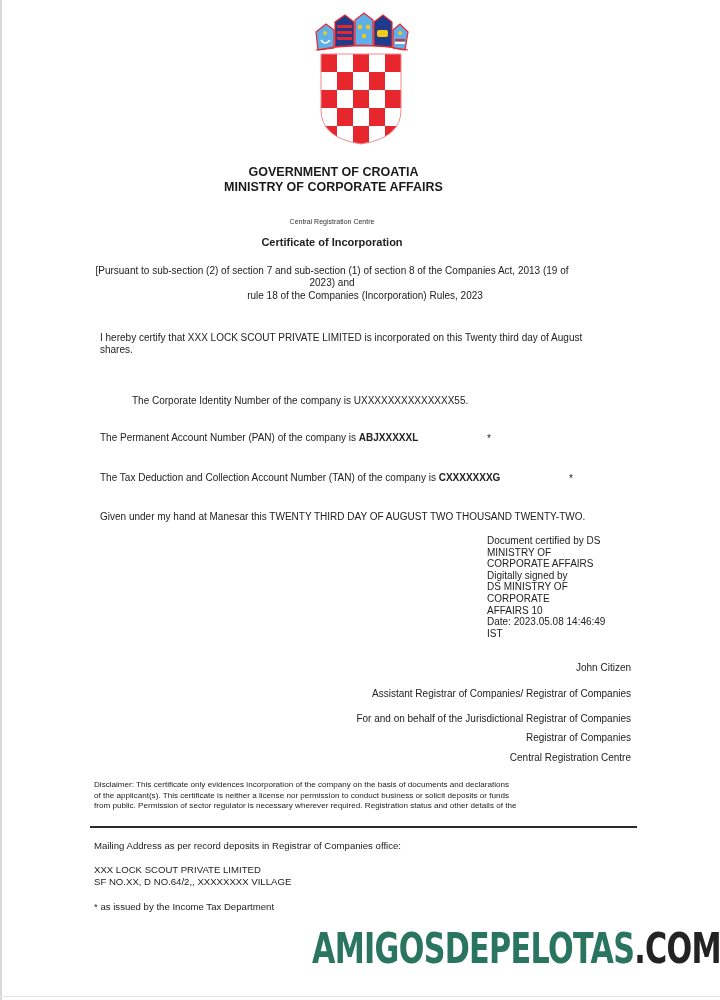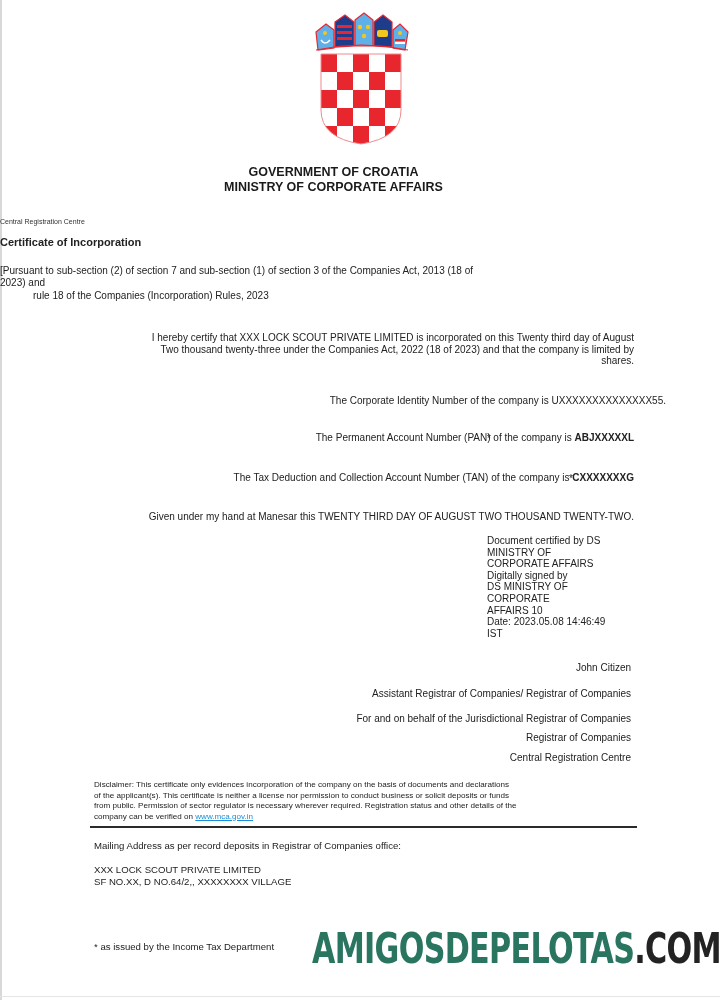--- a/index.html
+++ b/index.html
@@ -6,25 +6,25 @@
   body {
     width: 720px; height: 1000px; position: relative; overflow: hidden;
     background: #ffffff;
     font-family: "Liberation Sans", "DejaVu Sans", sans-serif;
     color: #1e1e1e;
   }
   .page-edge { position: absolute; left: 0; top: 0; width: 2px; height: 1000px; background: #d8d8d8; }
   .page-bottom { position: absolute; left: 0; right: 0; top: 996px; height: 1px; background: #e6e6e6; }
   .coat { position: absolute; left: 312px; top: 10px; width: 98px; height: 136px; }
   .heading { position: absolute; left: 0; width: 667px; text-align: center; font-weight: bold; font-size: 12.5px; line-height: 15px; color: #1a1a1a; }
-  .center { position: absolute; left: 0; width: 648px; }
+  .center { position: absolute; left: 8px; width: 648px; text-align: center; }
   .small { font-size: 7px; color: #333; }
   .cert-title { font-size: 11px; font-weight: bold; color: #222; }
   .pursuant { font-size: 10px; line-height: 11px; color: #222; }
-  .body-text { position: absolute; left: 94px; width: 540px; font-size: 10px; line-height: 11.5px; color: #222; text-align: right; }
+  .body-text { position: absolute; left: 100px; width: 540px; font-size: 10px; line-height: 11.5px; color: #222; }
   .bold { font-weight: bold; }
   .star { position: absolute; font-size: 10px; color: #222; }
   .ds-block { position: absolute; left: 487px; top: 535px; width: 150px; font-size: 10px; line-height: 11.6px; color: #222; }
   .right-line { position: absolute; right: 89px; font-size: 10px; color: #222; text-align: left; white-space: nowrap; }
   .disclaimer { position: absolute; left: 94px; top: 780px; width: 520px; font-size: 8.1px; line-height: 10.6px; color: #222; }
   .disclaimer a { color: #1a8fd8; text-decoration: underline; }
   .divider { position: absolute; left: 90px; top: 826px; width: 547px; height: 2px; background: #2a2a2a; }
   .addr { position: absolute; left: 94px; font-size: 9.6px; line-height: 12px; color: #222; }
   .watermark { position: absolute; left: 312px; top: 925px; font-family: "DejaVu Sans", sans-serif; font-weight: bold; font-size: 42px; letter-spacing: -1px; transform: scaleX(0.72); transform-origin: left top; white-space: nowrap; line-height: 48px; }
   .wm-main { color: #2a7560; }
@@ -83,27 +83,26 @@
       <rect x="73" y="116" width="16" height="20" fill="#e8262d"></rect>
     </g>
     <path d="M9 44 L89 44 L89 100 Q89 128 49 134 Q9 128 9 100 Z" fill="none" stroke="#f08a8d" stroke-width="1"></path>
   </svg>
 </div>
 
 <div class="heading" style="top:165px;">GOVERNMENT OF CROATIA</div>
 <div class="heading" style="top:180px;">MINISTRY OF CORPORATE AFFAIRS</div>
 <div class="center small" style="top:218px;">Central Registration Centre</div>
 <div class="center cert-title" style="top:236px;">Certificate of Incorporation</div>
-<div class="center pursuant" style="top:265px;">[Pursuant to sub-section (2) of section 7 and sub-section (1) of section 3 of the Companies Act, 2013 (18 of</div>
+<div class="center pursuant" style="top:265px;">[Pursuant to sub-section (2) of section 7 and sub-section (1) of section 8 of the Companies Act, 2013 (19 of</div>
 <div class="center pursuant" style="top:277px;">2023) and</div>
 <div class="center pursuant" style="top:290px;padding-left:33px;">rule 18 of the Companies (Incorporation) Rules, 2023</div>
 
 <div class="body-text" style="top:332px;">
   <div>I hereby certify that XXX LOCK SCOUT PRIVATE LIMITED is incorporated on this Twenty third day of August</div>
-  <div>Two thousand twenty-three under the Companies Act, 2022 (18 of 2023) and that the company is limited by</div>
   <div>shares.</div>
 </div>
 <div class="body-text" style="top:395px;margin-left:32px;">The Corporate Identity Number of the company is UXXXXXXXXXXXXXX55.</div>
 <div class="body-text" style="top:432px;">
   <span>The Permanent Account Number (PAN) of the company is </span><span class="bold">ABJXXXXXL</span>
 </div>
 <div class="star" style="left:487px; top:433px;">*</div>
 <div class="body-text" style="top:472px;">
   <span>The Tax Deduction and Collection Account Number (TAN) of the company is </span><span class="bold">CXXXXXXXG</span>
 </div>
@@ -125,22 +124,21 @@
 <div class="right-line" style="top:662px;">John Citizen</div>
 <div class="right-line" style="top:688px;">Assistant Registrar of Companies/ Registrar of Companies</div>
 <div class="right-line" style="top:713px;">For and on behalf of the Jurisdictional Registrar of Companies</div>
 <div class="right-line" style="top:732px;padding-left:36px;">Registrar of Companies</div>
 <div class="right-line" style="top:752px;">Central Registration Centre</div>
 
 <div class="disclaimer">
   <div>Disclaimer: This certificate only evidences incorporation of the company on the basis of documents and declarations</div>
   <div>of the applicant(s). This certificate is neither a license nor permission to conduct business or solicit deposits or funds</div>
   <div>from public. Permission of sector regulator is necessary wherever required. Registration status and other details of the</div>
-  <div><span>company can be verified on </span><a>www.mca.gov.in</a></div>
 </div>
 <div class="divider"></div>
 
 <div class="addr" style="top:840px;">Mailing Address as per record deposits in Registrar of Companies office:</div>
 <div class="addr" style="top:864px;">XXX LOCK SCOUT PRIVATE LIMITED</div>
 <div class="addr" style="top:876px;">SF NO.XX, D NO.64/2,, XXXXXXXX VILLAGE</div>
-<div class="addr" style="top:901px;margin-top:40px;">* as issued by the Income Tax Department</div>
+<div class="addr" style="top:901px;">* as issued by the Income Tax Department</div>
 
 <div class="watermark"><span class="wm-main">AMIGOSDEPELOTAS</span><span class="wm-tld">.COM</span></div>
 
 </body></html>

